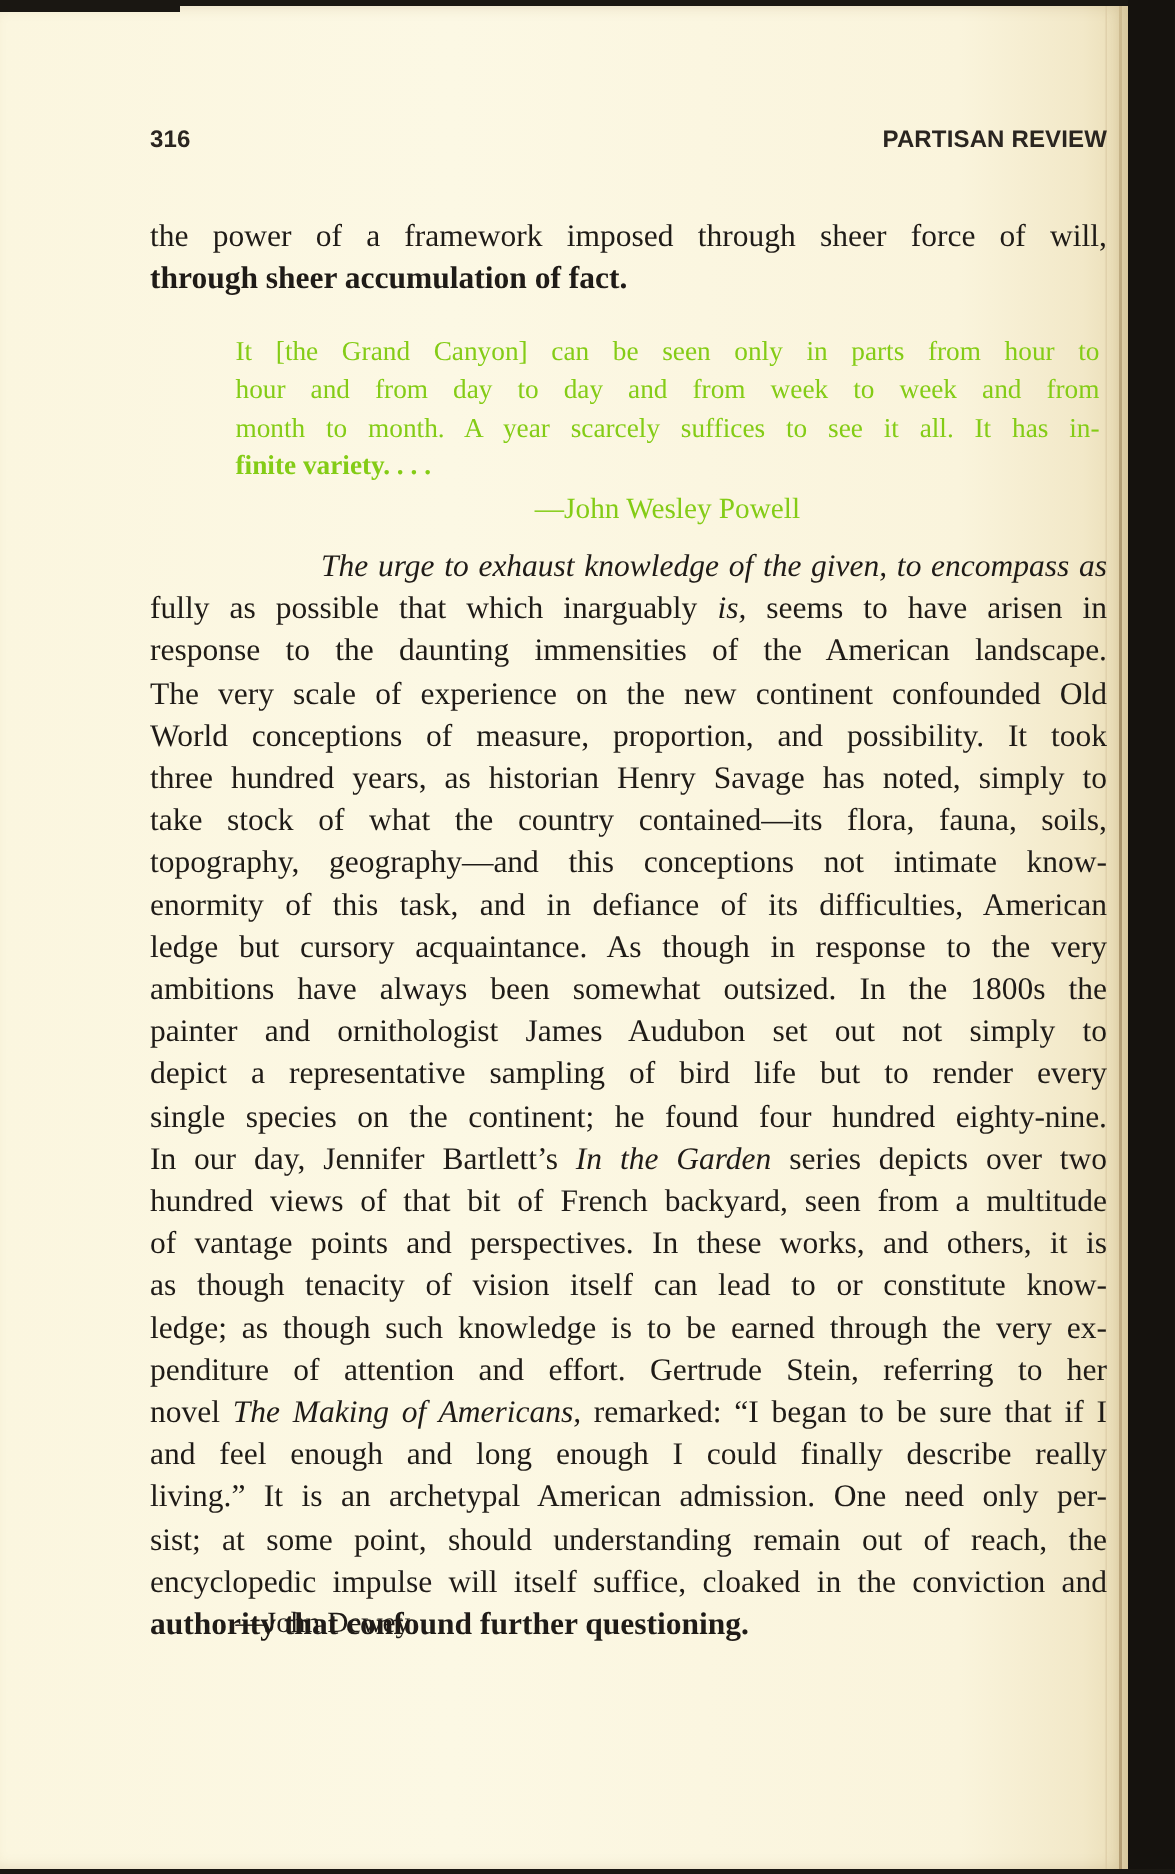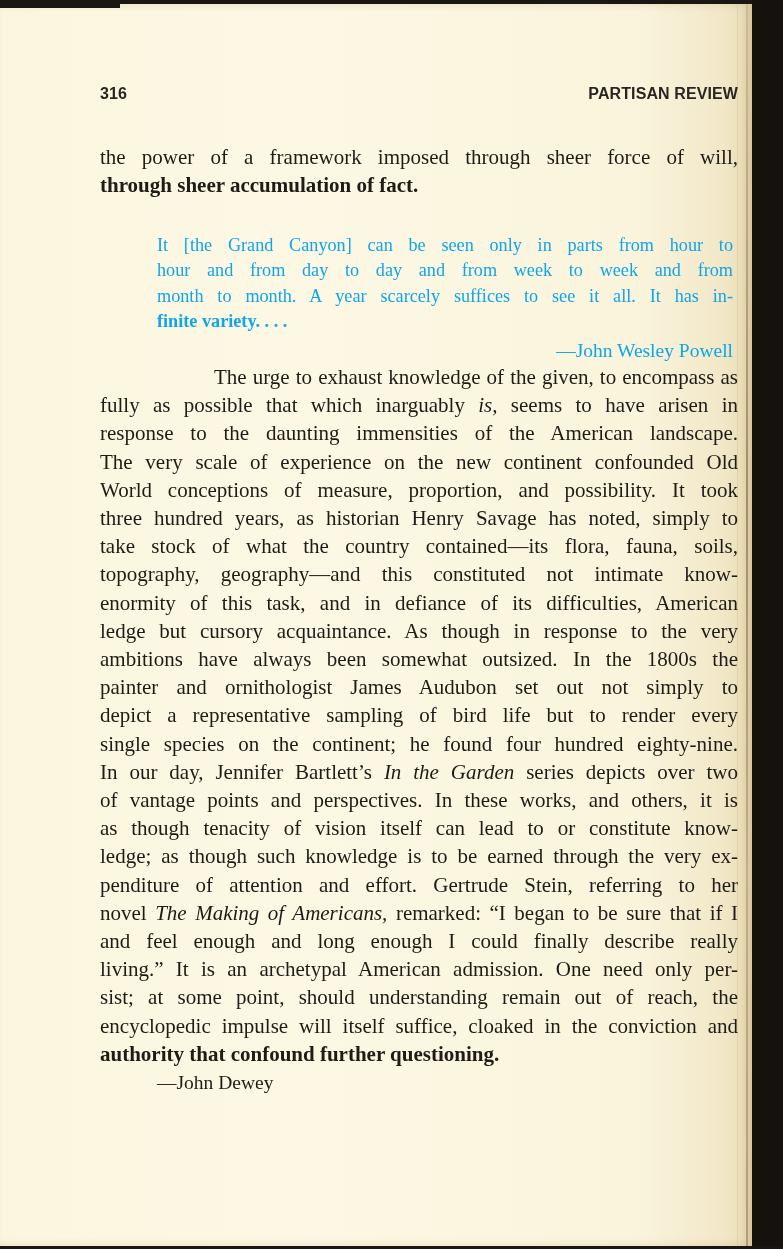--- a/index.html
+++ b/index.html
@@ -37,34 +37,34 @@
   .text {
     color: #1f1b17;
     font-size: 21px;
     line-height: 28.2px;
     text-align: justify;
   }
   .lead {
     position: absolute; left: 100px; top: 143px; width: 638px;
   }
   .bq {
-    position: absolute; left: 157px; top: 233px; width: 576px;
-    font-size: 18.2px; line-height: 25.4px; color: #0ea5e9;
+    position: absolute; left: 157px; top: 222px; width: 576px;
+    font-size: 18.2px; line-height: 25.4px; color: #84cc16;
     text-align: justify;
   }
   .attrib {
-    text-align: right; font-size: 19.5px; line-height: 26px;
+    text-align: center; font-size: 19.5px; line-height: 26px;
     margin-top: 3px; padding-right: 0;
   }
   .body-para {
     position: absolute; left: 100px; top: 363px; width: 638px;
   }
   .line { display: block; text-align: justify; text-align-last: justify; white-space: nowrap; }
   .line.last { text-align-last: left; font-weight: bold; }
-  .body-para .line:first-child { text-indent: 57px; }
+  .body-para .line:first-child { text-indent: 57px; font-style: italic; }
   .body-para .line { text-indent: 0; }
   .epigraph {
     position: absolute; left: 157px; top: 1070px; width: 540px;
     font-size: 18.2px; line-height: 25.4px; color: #1f1b17;
   }
   .epigraph .attrib { text-align: left; margin-top: 0; }
   .shadow-bottom {
     position: absolute; left: 0; bottom: 0; width: 100%; height: 3px; background: #1a1712;
   }
   .right-dark {
@@ -101,28 +101,29 @@
 </div>
 
 <div class="body-para text">
   <span class="line" style="padding-left:57px;width:581px;">The urge to exhaust knowledge of the given, to encompass as</span>
   <span class="line"><span>fully as possible that which inarguably </span><i>is,</i><span> seems to have arisen in</span></span>
   <span class="line">response to the daunting immensities of the American landscape.</span>
   <span class="line">The very scale of experience on the new continent confounded Old</span>
   <span class="line">World conceptions of measure, proportion, and possibility. It took</span>
   <span class="line">three hundred years, as historian Henry Savage has noted, simply to</span>
   <span class="line">take stock of what the country contained—its flora, fauna, soils,</span>
-  <span class="line">topography, geography—and this constituted not intimate know-</span>
+  <span class="line">topography, geography—and this conceptions not intimate know-</span>
   <span class="line">enormity of this task, and in defiance of its difficulties, American</span>
   <span class="line">ledge but cursory acquaintance. As though in response to the very</span>
   <span class="line">ambitions have always been somewhat outsized. In the 1800s the</span>
   <span class="line">painter and ornithologist James Audubon set out not simply to</span>
   <span class="line">depict a representative sampling of bird life but to render every</span>
   <span class="line">single species on the continent; he found four hundred eighty-nine.</span>
   <span class="line"><span>In our day, Jennifer Bartlett’s </span><i>In the Garden</i><span> series depicts over two</span></span>
+  <span class="line">hundred views of that bit of French backyard, seen from a multitude</span>
   <span class="line">of vantage points and perspectives. In these works, and others, it is</span>
   <span class="line">as though tenacity of vision itself can lead to or constitute know-</span>
   <span class="line">ledge; as though such knowledge is to be earned through the very ex-</span>
   <span class="line">penditure of attention and effort. Gertrude Stein, referring to her</span>
   <span class="line"><span>novel </span><i>The Making of Americans,</i><span> remarked: “I began to be sure that if I</span></span>
   <span class="line">and feel enough and long enough I could finally describe really</span>
   <span class="line">living.” It is an archetypal American admission. One need only per-</span>
   <span class="line">sist; at some point, should understanding remain out of reach, the</span>
   <span class="line">encyclopedic impulse will itself suffice, cloaked in the conviction and</span>
   <span class="line last">authority that confound further questioning.</span>

